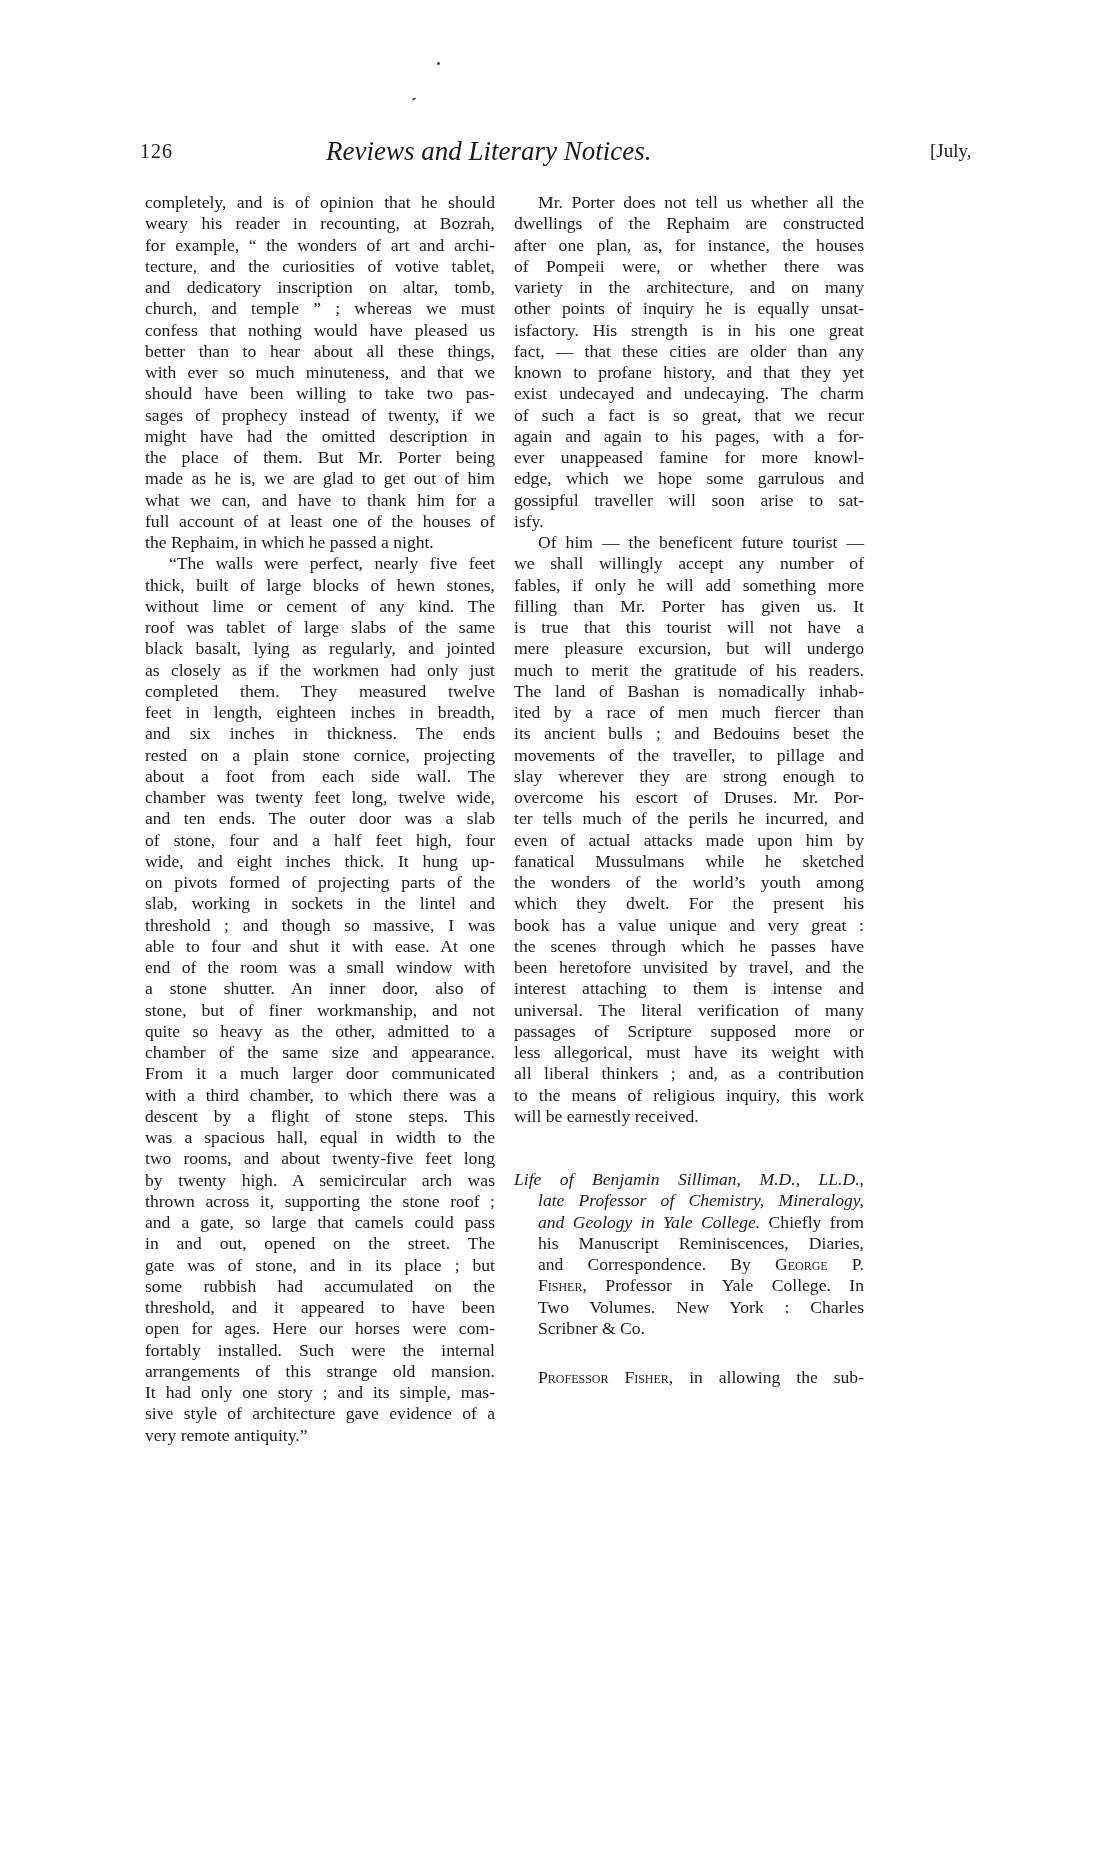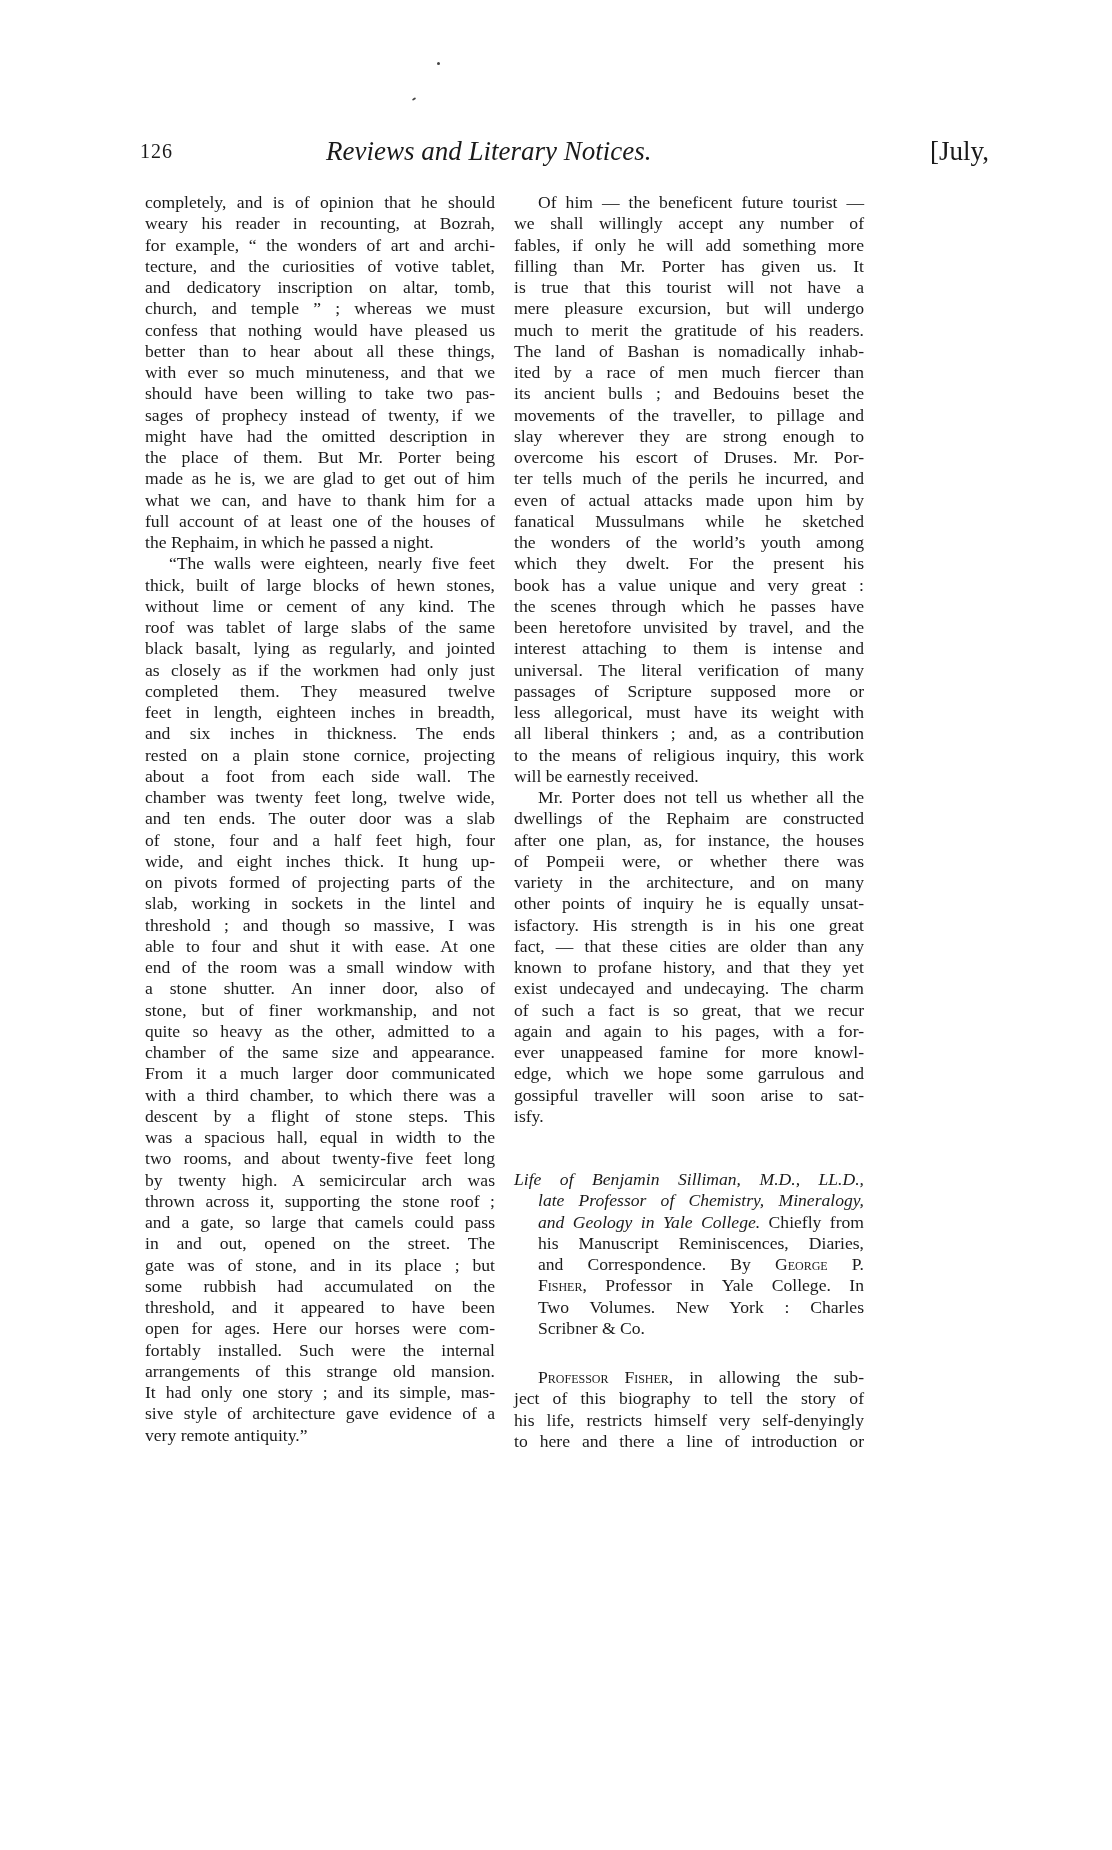--- a/index.html
+++ b/index.html
@@ -4,21 +4,21 @@
 <style>
   html, body { margin: 0; padding: 0; background: #ffffff; }
   body {
     width: 1112px; height: 1850px; position: relative; overflow: hidden;
     font-family: "Liberation Serif", "DejaVu Serif", serif; color: #1a1a1a;
   }
   .speck { position: absolute; background: #444; border-radius: 50%; }
   .head { position: absolute; top: 136px; font-size: 20px; line-height: 30px; }
   .pno { left: 140px; letter-spacing: 1px; }
   .runhead { left: 326px; font-style: italic; font-size: 27px; }
-  .month { left: 930px; font-size: 27px; }
+  .month { left: 930px; font-size: 19px; }
   .col { position: absolute; top: 192px; width: 350px; font-size: 17.6px; line-height: 21.25px; }
   .col.left { left: 145px; }
   .col.right { left: 514px; }
   .line { display: block; white-space: nowrap; text-align: justify; text-align-last: justify; height: 21.25px; }
   .line.last { text-align-last: left; }
   .line.indent { padding-left: 24px; }
   .line.hang { padding-left: 24px; }
   .gap { display: block; height: 42px; }
   .gap2 { display: block; height: 28px; }
   .it { font-style: italic; }
@@ -45,21 +45,21 @@
     <span class="line">better than to hear about all these things,</span>
     <span class="line">with ever so much minuteness, and that we</span>
     <span class="line">should have been willing to take two pas-</span>
     <span class="line">sages of prophecy instead of twenty, if we</span>
     <span class="line">might have had the omitted description in</span>
     <span class="line">the place of them.  But Mr. Porter being</span>
     <span class="line">made as he is, we are glad to get out of him</span>
     <span class="line">what we can, and have to thank him for a</span>
     <span class="line">full account of at least one of the houses of</span>
     <span class="line last">the Rephaim, in which he passed a night.</span>
-    <span class="line indent">“The walls were eighteen, nearly five feet</span>
+    <span class="line indent">“The walls were perfect, nearly five feet</span>
     <span class="line">thick, built of large blocks of hewn stones,</span>
     <span class="line">without lime or cement of any kind.  The</span>
     <span class="line">roof was tablet of large slabs of the same</span>
     <span class="line">black basalt, lying as regularly, and jointed</span>
     <span class="line">as closely as if the workmen had only just</span>
     <span class="line">completed them.  They measured twelve</span>
     <span class="line">feet in length, eighteen inches in breadth,</span>
     <span class="line">and six inches in thickness.  The ends</span>
     <span class="line">rested on a plain stone cornice, projecting</span>
     <span class="line">about a foot from each side wall.  The</span>
@@ -90,20 +90,38 @@
     <span class="line">threshold, and it appeared to have been</span>
     <span class="line">open for ages.  Here our horses were com-</span>
     <span class="line">fortably installed.  Such were the internal</span>
     <span class="line">arrangements of this strange old mansion.</span>
     <span class="line">It had only one story ; and its simple, mas-</span>
     <span class="line">sive style of architecture gave evidence of a</span>
     <span class="line last">very remote antiquity.”</span>
   </div>
 
 <div class="col right">
+  <div id="p1">
+      <span class="line indent">Mr. Porter does not tell us whether all the</span>
+      <span class="line">dwellings of the Rephaim are constructed</span>
+      <span class="line">after one plan, as, for instance, the houses</span>
+      <span class="line">of Pompeii were, or whether there was</span>
+      <span class="line">variety in the architecture, and on many</span>
+      <span class="line">other points of inquiry he is equally unsat-</span>
+      <span class="line">isfactory.  His strength is in his one great</span>
+      <span class="line">fact, — that these cities are older than any</span>
+      <span class="line">known to profane history, and that they yet</span>
+      <span class="line">exist undecayed and undecaying.  The charm</span>
+      <span class="line">of such a fact is so great, that we recur</span>
+      <span class="line">again and again to his pages, with a for-</span>
+      <span class="line">ever unappeased famine for more knowl-</span>
+      <span class="line">edge, which we hope some garrulous and</span>
+      <span class="line">gossipful traveller will soon arise to sat-</span>
+      <span class="line last">isfy.</span>
+    </div>
   <div id="p2">
       <span class="line indent">Of him — the beneficent future tourist —</span>
       <span class="line">we shall willingly accept any number of</span>
       <span class="line">fables, if only he will add something more</span>
       <span class="line">filling than Mr. Porter has given us.  It</span>
       <span class="line">is true that this tourist will not have a</span>
       <span class="line">mere pleasure excursion, but will undergo</span>
       <span class="line">much to merit the gratitude of his readers.</span>
       <span class="line">The land of Bashan is nomadically inhab-</span>
       <span class="line">ited by a race of men much fiercer than</span>
@@ -120,51 +138,28 @@
       <span class="line">the scenes through which he passes have</span>
       <span class="line">been heretofore unvisited by travel, and the</span>
       <span class="line">interest attaching to them is intense and</span>
       <span class="line">universal.  The literal verification of many</span>
       <span class="line">passages of Scripture supposed more or</span>
       <span class="line">less allegorical, must have its weight with</span>
       <span class="line">all liberal thinkers ; and, as a contribution</span>
       <span class="line">to the means of religious inquiry, this work</span>
       <span class="line last">will be earnestly received.</span>
     </div>
-  <div id="p1">
-      <span class="line indent">Mr. Porter does not tell us whether all the</span>
-      <span class="line">dwellings of the Rephaim are constructed</span>
-      <span class="line">after one plan, as, for instance, the houses</span>
-      <span class="line">of Pompeii were, or whether there was</span>
-      <span class="line">variety in the architecture, and on many</span>
-      <span class="line">other points of inquiry he is equally unsat-</span>
-      <span class="line">isfactory.  His strength is in his one great</span>
-      <span class="line">fact, — that these cities are older than any</span>
-      <span class="line">known to profane history, and that they yet</span>
-      <span class="line">exist undecayed and undecaying.  The charm</span>
-      <span class="line">of such a fact is so great, that we recur</span>
-      <span class="line">again and again to his pages, with a for-</span>
-      <span class="line">ever unappeased famine for more knowl-</span>
-      <span class="line">edge, which we hope some garrulous and</span>
-      <span class="line">gossipful traveller will soon arise to sat-</span>
-      <span class="line last">isfy.</span>
-    </div>
   <span class="gap"></span>
   <div>
     <span class="line it">Life of Benjamin Silliman, M.D., LL.D.,</span>
     <span class="line it hang">late Professor of Chemistry, Mineralogy,</span>
     <span class="line hang"><span class="it">and Geology in Yale College.</span><span> Chiefly from</span></span>
     <span class="line hang">his Manuscript Reminiscences, Diaries,</span>
     <span class="line hang"><span>and Correspondence.  By </span><span class="sc">George P.</span></span>
     <span class="line hang"><span class="sc">Fisher</span><span>, Professor in Yale College.  In</span></span>
     <span class="line hang">Two Volumes.  New York :  Charles</span>
     <span class="line hang last">Scribner &amp; Co.</span>
   </div>
   <span class="gap2"></span>
   <div>
     <span class="line indent"><span class="sc">Professor Fisher</span><span>, in allowing the sub-</span></span>
-    <div id="p3">
-        <span class="line">ject of this biography to tell the story of</span>
-        <span class="line">his life, restricts himself very self-denyingly</span>
-        <span class="line">to here and there a line of introduction or</span>
-      </div>
   </div>
 </div>
 
 </body></html>

